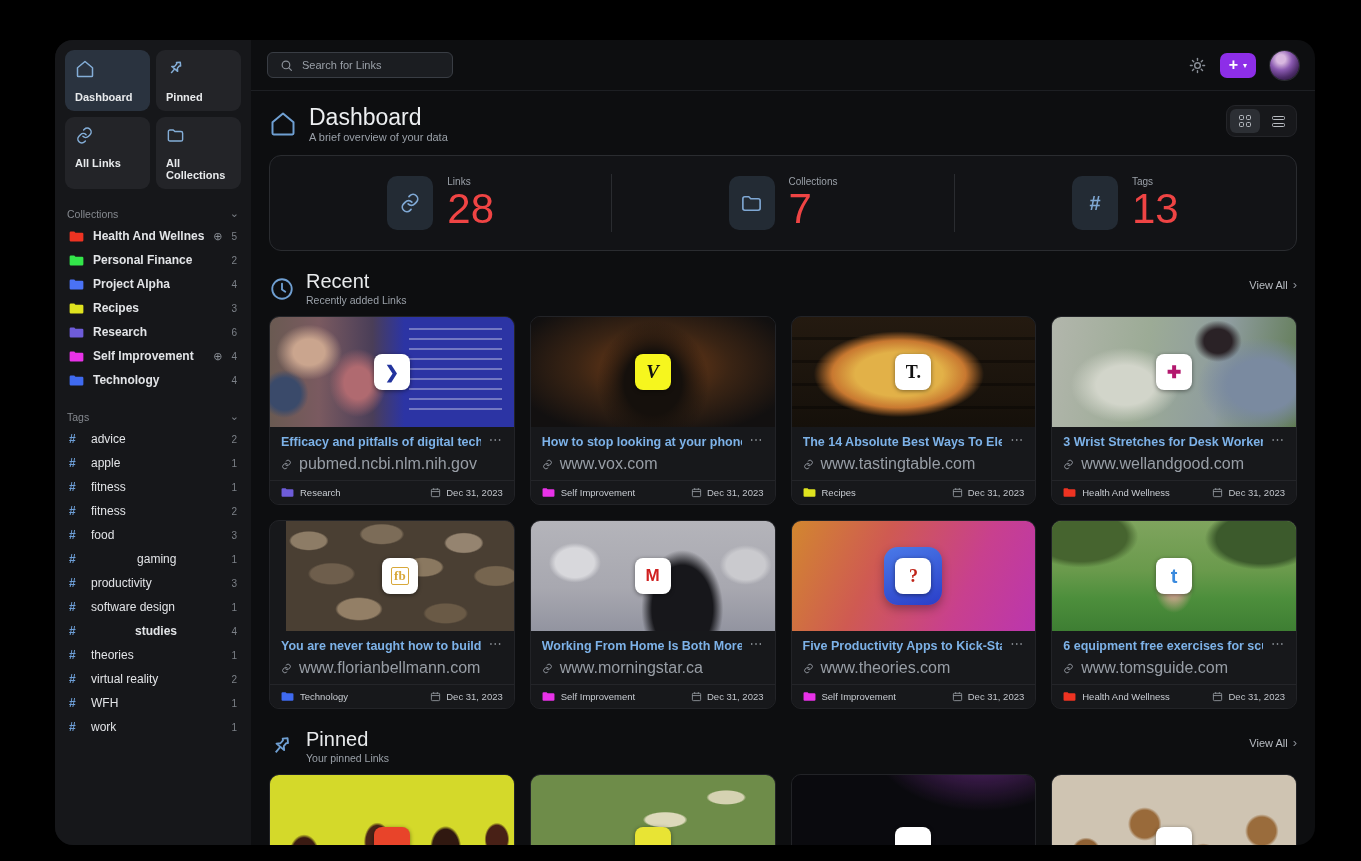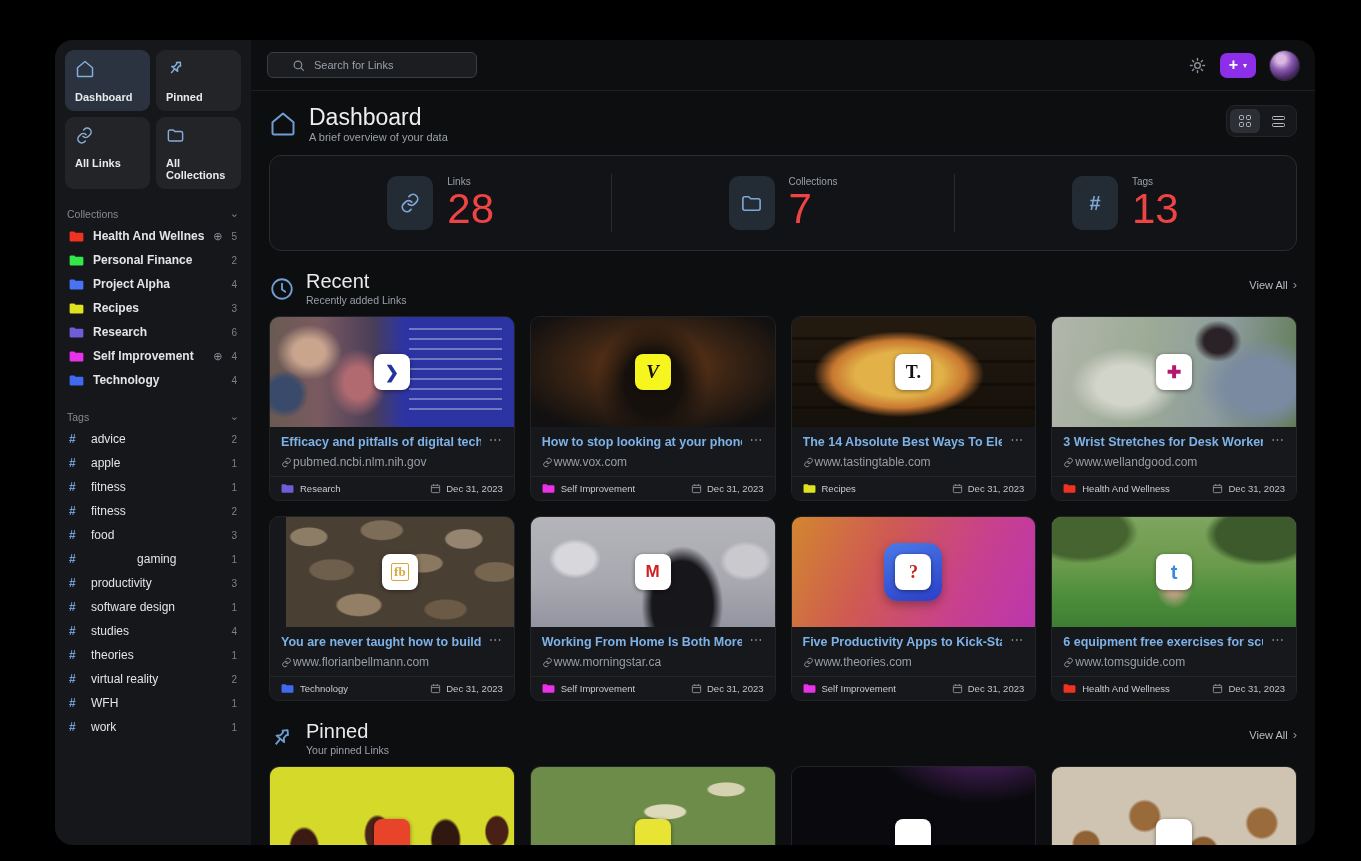--- a/index.html
+++ b/index.html
@@ -20,21 +20,21 @@
   .side-item .side-label{color:#e2e4e7;font-size:12px;font-weight:bold;flex:1;white-space:nowrap;overflow:hidden;}
   .side-item .count{color:#7c8188;font-size:10px;}
   .side-item .globe{color:#8a8f96;font-size:11px;line-height:1;}
   .folder-ico{display:inline-flex;line-height:0;}
   .tag-hash{color:#6d9ed6;font-size:12px;font-weight:bold;width:13px;display:inline-block;}
   
   .main{flex:1;display:flex;flex-direction:column;overflow:hidden;}
   .topbar{height:50px;display:flex;align-items:center;justify-content:space-between;
     padding:0 16px;border-bottom:1px solid #1d1f23;}
   .search{display:flex;align-items:center;gap:7px;width:160px;height:24px;background:#1b1d21;
-    border:1px solid #393d44;border-radius:6px;padding:0 24px;color:#8a9098;}
+    border:1px solid #393d44;border-radius:6px;padding:0 12px;color:#8a9098;}
   .search input{background:transparent;border:none;outline:none;color:#c8ccd2;font-size:11px;width:100%;
     font-family:"Liberation Sans",sans-serif;}
   .search input::placeholder{color:#9aa0a8;}
   .top-right{display:flex;align-items:center;gap:14px;}
   .sun{color:#8a8f98;cursor:pointer;display:flex;}
   .add-btn{background:#8d2ee8;border-radius:7px;height:25px;padding:0 9px;display:flex;align-items:center;gap:5px;
     color:#fff;cursor:pointer;}
   .add-btn .plus{font-size:16px;font-weight:bold;line-height:1;margin-top:-1px;}
   .add-btn .caret{font-size:8px;}
   .avatar{width:29px;height:29px;border-radius:50%;cursor:pointer;
@@ -74,21 +74,21 @@
   .card-grid{display:grid;grid-template-columns:repeat(4,1fr);gap:15px;}
   .card{background:#17181b;border:1px solid #222327;border-radius:10px;overflow:hidden;cursor:pointer;display:flex;flex-direction:column;}
   .thumb{height:110px;position:relative;overflow:hidden;}
   .fav{position:absolute;left:50%;top:50%;transform:translate(-50%,-50%);width:36px;height:36px;border-radius:8px;
     display:flex;align-items:center;justify-content:center;box-shadow:0 1px 4px rgba(0,0,0,.45);z-index:2;}
   .fav-frame{border:1px solid currentColor;border-radius:2px;padding:0 2px;font-size:13px;}
   .card-body{padding:8px 11px 7px 11px;}
   .card-title-row{display:flex;align-items:flex-start;justify-content:space-between;gap:8px;}
   .card-title{color:#7db2e8;font-size:12.5px;font-weight:bold;white-space:nowrap;overflow:hidden;flex:1;}
   .card-menu{color:#9aa0a6;font-size:13px;line-height:.8;letter-spacing:1px;cursor:pointer;}
-  .card-url{display:flex;align-items:center;gap:1px;color:#989ea6;font-size:12px;margin-top:6px;}
+  .card-url{display:flex;align-items:center;gap:7px;color:#989ea6;font-size:16px;margin-top:6px;}
   .card-url svg{flex:none;}
   .card-foot{border-top:1px solid #242529;margin-top:auto;display:flex;align-items:center;justify-content:space-between;
     padding:6px 11px;background:#17181b;}
   .cf-col{display:flex;align-items:center;gap:6px;color:#c8ccd2;font-size:9.5px;}
   .cf-date{display:flex;align-items:center;gap:5px;color:#c0c4ca;font-size:9.5px;}
   .cf-date svg{color:#9aa0a6;}
   
   .t-pubmed{background:
     radial-gradient(60px 50px at 16% 32%,#caa58e 0 26%,transparent 55%),
     radial-gradient(52px 62px at 36% 60%,#b06a70 0 26%,transparent 55%),
@@ -323,21 +323,21 @@
     <span class="side-label" style="font-weight:normal;">productivity</span>
     <span class="count">3</span>
   </div>
           <div class="side-item">
     <span class="tag-hash">#</span>
     <span class="side-label" style="font-weight:normal;">software design</span>
     <span class="count">1</span>
   </div>
           <div class="side-item">
     <span class="tag-hash">#</span>
-    <span class="side-label" style="font-weight:normal;">studies</span>
+    <span class="side-label" style="font-weight:bold;margin-left:44px;">studies</span>
     <span class="count">4</span>
   </div>
           <div class="side-item">
     <span class="tag-hash">#</span>
     <span class="side-label" style="font-weight:normal;">theories</span>
     <span class="count">1</span>
   </div>
           <div class="side-item">
     <span class="tag-hash">#</span>
     <span class="side-label" style="font-weight:normal;">virtual reality</span>

